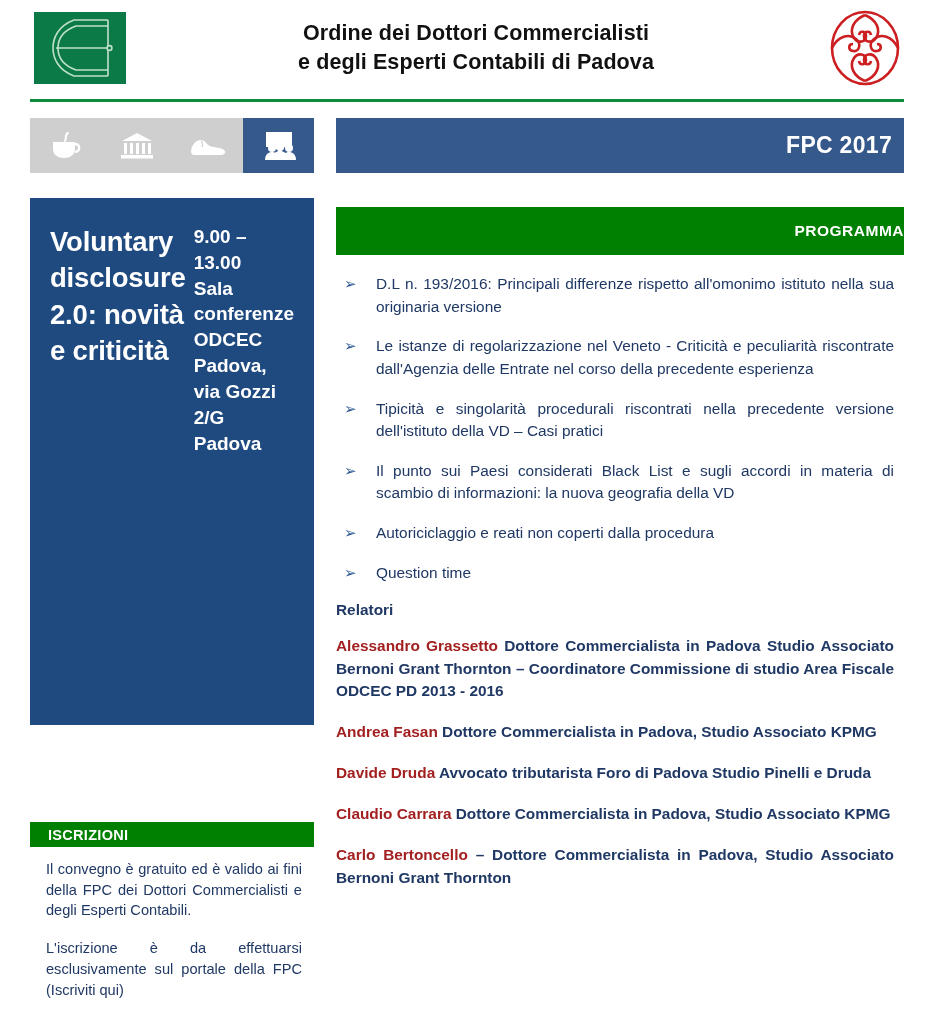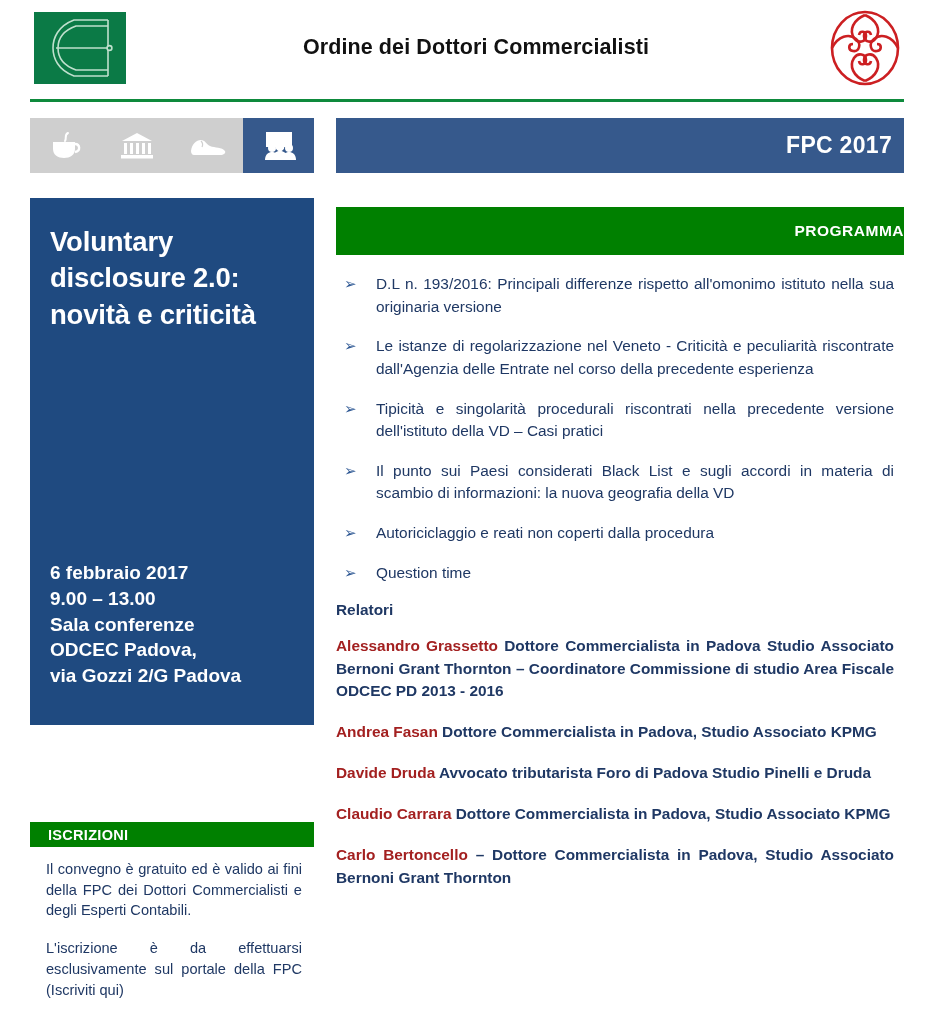--- a/index.html
+++ b/index.html
@@ -113,21 +113,21 @@
     top: 198px;
     width: 284px;
   }
   .event-panel {
     background: #1f4a80;
     color: #ffffff;
     padding: 26px 20px 22px 20px;
     box-sizing: border-box;
     height: 527px;
     display: flex;
-    flex-direction: column;
+    flex-direction: row;
     justify-content: space-between;
   }
   .event-title {
     font-size: 27.5px;
     font-weight: bold;
     line-height: 1.32;
     letter-spacing: -0.2px;
   }
   .event-meta {
     font-size: 19px;
@@ -247,20 +247,21 @@
         <path d="M74 14 L42 14 C28 19 24 27 24 36 C24 45 28 53 42 58 L74 58"></path>
         <path d="M22 36 L74 36"></path>
         <path d="M74 8 L74 34 M74 38 L74 64"></path>
         <circle cx="75.5" cy="36" r="2.4"></circle>
       </g>
     </svg>
   </div>
 
   <div class="masthead-title">
     <div>Ordine dei Dottori Commercialisti</div>
+    <div>e degli Esperti Contabili di Padova</div>
   </div>
 
   <div class="org-seal">
     <svg width="78" height="80" viewBox="0 0 78 80">
       <g fill="none" stroke="#cc1f22" stroke-width="2.6">
         <ellipse cx="39" cy="40" rx="33" ry="36"></ellipse>
         <path d="M39 7 C27 12 23 22 28 30 C32 36 40 34 40 28 C40 23 34 22 33 27"></path>
         <path d="M39 7 C51 12 55 22 50 30 C46 36 38 34 38 28 C38 23 44 22 45 27"></path>
         <path d="M6 40 C12 28 23 25 30 31 C36 36 33 44 27 43 C22 42 22 36 27 36"></path>
         <path d="M72 40 C66 28 55 25 48 31 C42 36 45 44 51 43 C56 42 56 36 51 36"></path>
@@ -325,21 +326,20 @@
 
 <div class="fpc-bar">
   <span>FPC 2017</span>
 </div>
 
 <div class="left-col">
 
   <div class="event-panel">
     <div class="event-title">Voluntary disclosure 2.0: novità e criticità</div>
     <div class="event-meta">
-      <div>6 febbraio 2017</div>
       <div>9.00 – 13.00</div>
       <div>Sala conferenze</div>
       <div>ODCEC Padova,</div>
       <div>via Gozzi 2/G Padova</div>
     </div>
   </div>
 
   <div class="iscrizioni-head">
     <span>ISCRIZIONI</span>
   </div>

